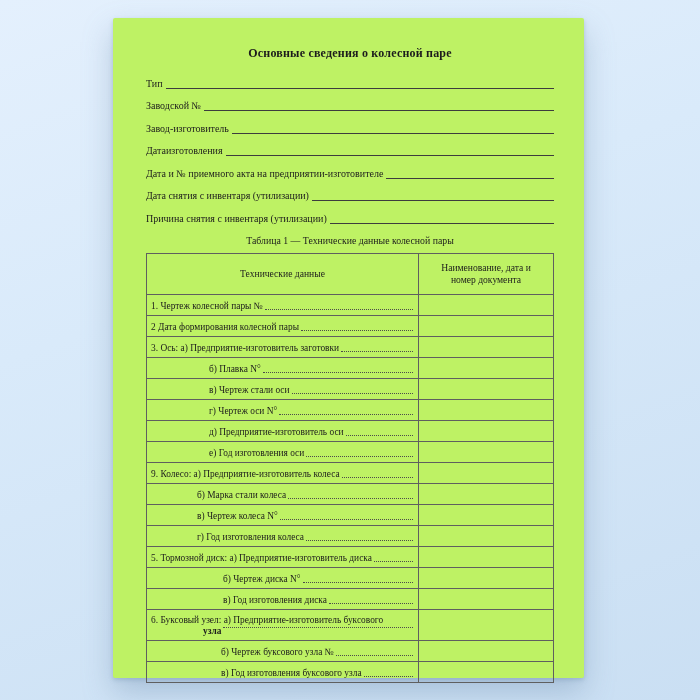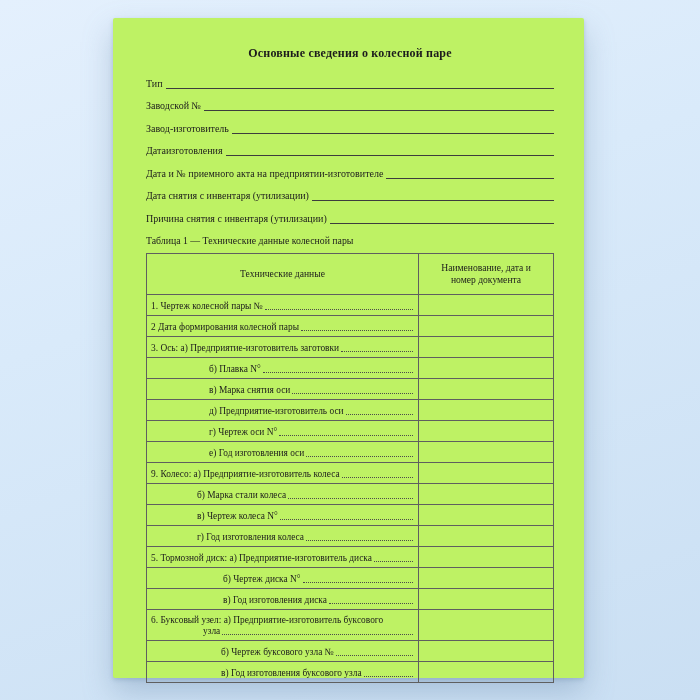--- a/index.html
+++ b/index.html
@@ -15,41 +15,41 @@
     padding:28px 30px 20px 33px;
     box-shadow:0 2px 4px rgba(105,138,170,.35),0 14px 30px rgba(105,138,170,.38);
   }
   .title{
     text-align:center;font-weight:bold;font-size:12px;line-height:15px;
     margin:0 0 6px 0;letter-spacing:.2px;
   }
   .field{display:flex;align-items:flex-end;height:22.5px;font-size:10px;}
   .field .flabel{white-space:nowrap;line-height:12px;}
   .field .fill{flex:1;border-bottom:1px solid #3d3d3d;margin:0 0 1px 3px;height:1px;}
-  .caption{font-size:9.8px;margin:10px 0 7px 0;}
+  .caption{text-align:center;font-size:9.8px;margin:10px 0 7px 0;}
   table.t{
     width:100%;border-collapse:collapse;table-layout:fixed;
   }
   table.t,.t th,.t td{border:1px solid #5f5f5f;}
   .t{border:1.4px solid #555;padding-left:6px;}
   .t th{
     font-weight:normal;font-size:9.6px;line-height:12px;height:36px;
     text-align:center;vertical-align:middle;padding:2px 10px;
   }
   .t td{height:20px;vertical-align:bottom;padding:0;font-size:9.4px;}
   .t td.tall{height:30px;}
   .rl{display:flex;align-items:flex-end;padding:0 3px 3px 4px;line-height:11px;}
   .rl .txt{white-space:nowrap;}
   .leader{flex:1;border-bottom:1.6px dotted #4c4c4c;margin:0 2px 2px 2px;height:1px;}
   .ind-s3{padding-left:62px;}
   .ind-s4{padding-left:50px;}
   .ind-s5{padding-left:76px;text-align:right;}
   .ind-s6{padding-left:74px;justify-content:center;}
   .line1{display:block;padding:3px 3px 0 4px;line-height:12px;white-space:nowrap;}
-  .line2{display:flex;align-items:flex-end;padding:0 3px 3px 56px;line-height:11px;}
+  .line2{display:flex;padding:0 3px 3px 56px;line-height:11px;font-weight:bold;}
 </style>
 </head>
 <body>
 
 <div class="sheet">
 
   <div class="title">Основные сведения о колесной паре</div>
 
   <div>
     <div class="field">
@@ -127,39 +127,39 @@
             <div class="rl ind-s3">
               <span class="txt">б) Плавка N°</span>
               <span class="leader"></span>
             </div>
           </td>
       <td></td>
     </tr>
     <tr>
       <td>
             <div class="rl ind-s3">
-              <span class="txt">в) Марка снятия оси</span>
+              <span class="txt">в) Чертеж стали оси</span>
+              <span class="leader"></span>
+            </div>
+          </td>
+      <td></td>
+    </tr>
+    <tr>
+      <td>
+            <div class="rl ind-s3">
+              <span class="txt">г) Чертеж оси N°</span>
               <span class="leader"></span>
             </div>
           </td>
       <td></td>
     </tr>
     <tr>
       <td>
             <div class="rl ind-s3">
               <span class="txt">д) Предприятие-изготовитель оси</span>
-              <span class="leader"></span>
-            </div>
-          </td>
-      <td></td>
-    </tr>
-    <tr>
-      <td>
-            <div class="rl ind-s3">
-              <span class="txt">г) Чертеж оси N°</span>
               <span class="leader"></span>
             </div>
           </td>
       <td></td>
     </tr>
     <tr>
       <td>
             <div class="rl ind-s3">
               <span class="txt">е) Год изготовления оси</span>
               <span class="leader"></span>

